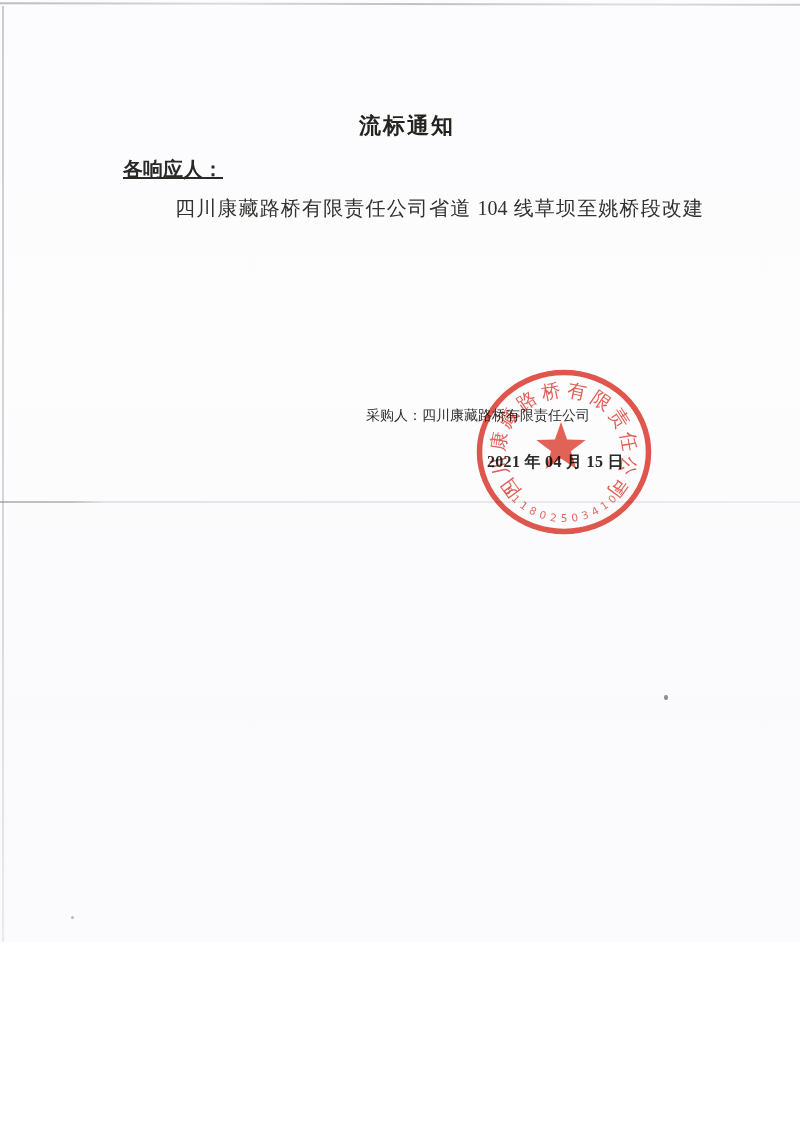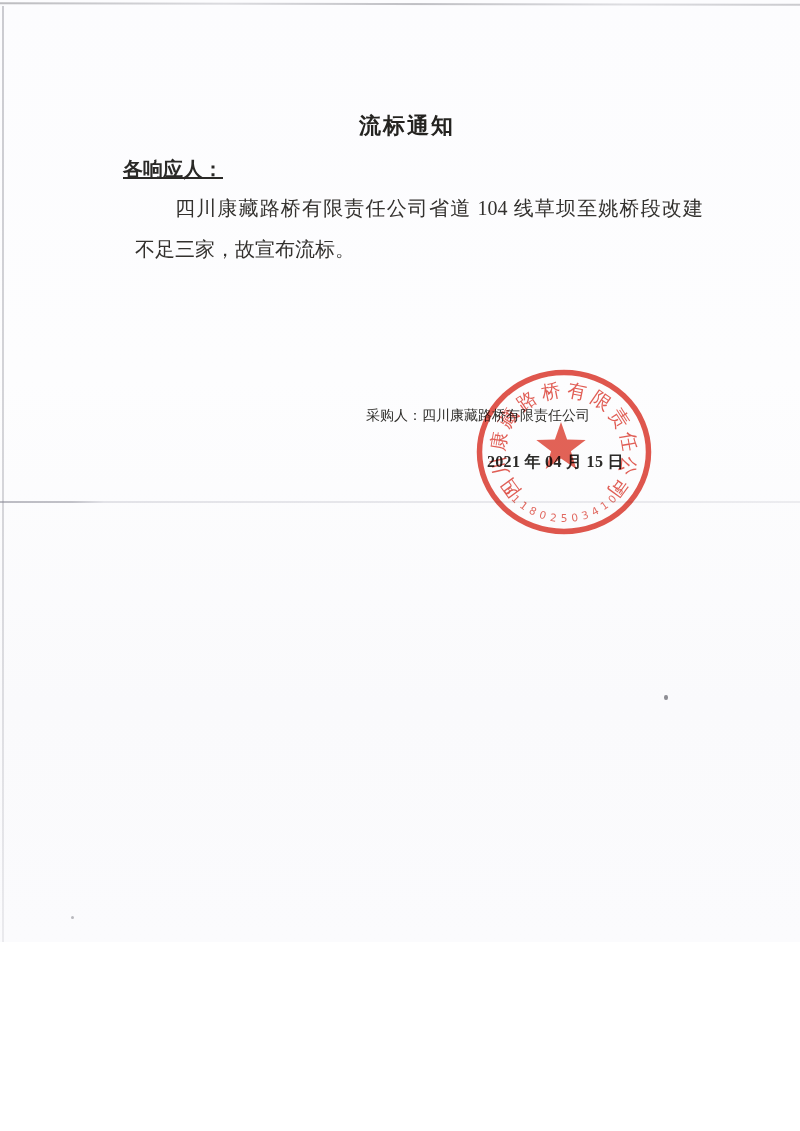--- a/index.html
+++ b/index.html
@@ -83,21 +83,20 @@
   <div class="scan-line-mid"></div>
   <div class="speck-a"></div>
   <div class="speck-b"></div>
 
   <div class="doc-title">流标通知</div>
 
   <div class="salutation">各响应人：</div>
 
   <div class="body-par">
     <div class="body-line justify indent">四川康藏路桥有限责任公司省道 104 线草坝至姚桥段改建</div>
-    <div class="body-line">不足三家，故宣布流标。</div>
   </div>
 
   <div class="buyer-line"><span>采购人：</span><span>四川康藏路桥有限责任公司</span></div>
 
   <div class="date-line">2021 年 04 月 15 日</div>
 
   <svg class="stamp" viewBox="0 0 188 176" xmlns="http://www.w3.org/2000/svg">
     <ellipse cx="94" cy="90" rx="84.5" ry="79.5" fill="none" stroke="#dc3a2e" stroke-width="5.5" stroke-opacity="0.93"></ellipse>
     <polygon points="91,60 97.1,77.6 115.7,78.0 100.9,89.2 106.3,107.0 91,96.4 75.7,107.0 81.1,89.2 66.3,78.0 84.9,77.6" fill="#df4234" fill-opacity="0.9"></polygon>
     <g id="stamp-arc-text" font-family="&quot;Liberation Serif&quot;,&quot;DejaVu Serif&quot;,serif" font-size="19" fill="#dc382c" fill-opacity="0.88">

